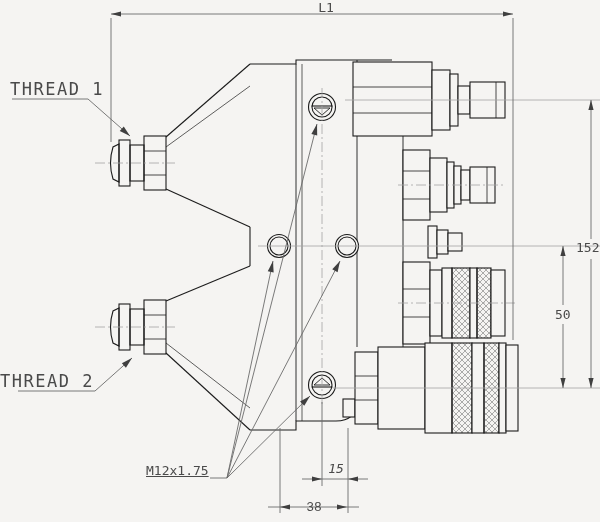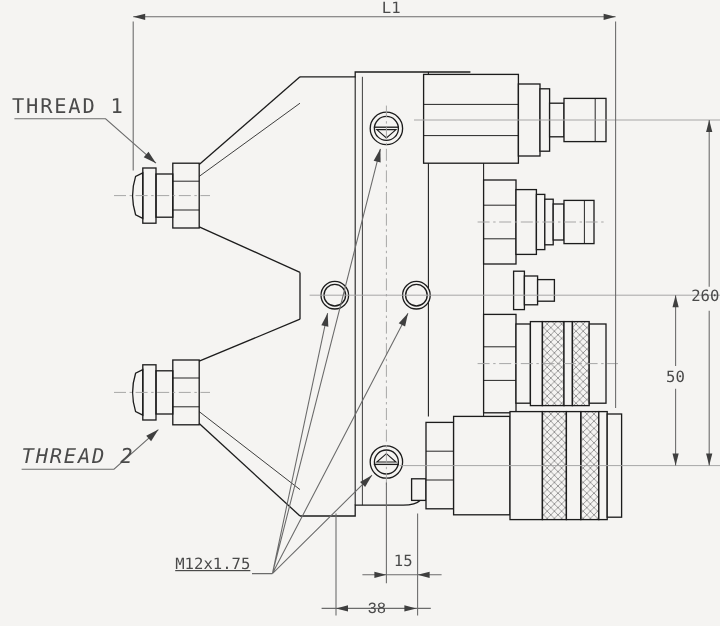--- a/index.html
+++ b/index.html
@@ -192,22 +192,22 @@
       <path d="M227,478 L317,124 M227,478 L273,261 M227,478 L340,261 M227,478 L310,396"></path>
       <path d="M0,0 L-11,-3 L-11,3 Z" transform="translate(317,124) rotate(-75.7)" fill="#3f3f3f" stroke="none"></path>
       <path d="M0,0 L-11,-3 L-11,3 Z" transform="translate(273,261) rotate(-78)" fill="#3f3f3f" stroke="none"></path>
       <path d="M0,0 L-11,-3 L-11,3 Z" transform="translate(340,261) rotate(-62.5)" fill="#3f3f3f" stroke="none"></path>
       <path d="M0,0 L-11,-3 L-11,3 Z" transform="translate(310,396) rotate(-44.6)" fill="#3f3f3f" stroke="none"></path>
     </g>
   </g>
 </svg>
 
 <div class="lbl name" style="left:10px;top:81px;">THREAD 1</div>
-<div class="lbl name" style="left:18px;top:373px;font-style:italic;">THREAD 2</div>
+<div class="lbl name" style="left:0;top:373px;">THREAD 2</div>
 <div class="lbl dim" style="left:146px;top:464px;text-decoration:underline;">M12x1.75</div>
 
 <div class="lbl dim ctr" style="left:312px;top:1px;margin-left:14px;">L1</div>
-<div class="lbl dim" style="left:576px;top:241px;">260</div>
+<div class="lbl dim" style="left:576px;top:241px;">152</div>
 <div class="lbl dim" style="left:555px;top:308px;">50</div>
-<div class="lbl dim ctr" style="left:336px;top:462px;">15</div>
+<div class="lbl dim ctr" style="left:336px;top:462px;font-style:italic;">15</div>
 <div class="lbl dim ctr" style="left:314px;top:501px;font-family:Liberation Mono, monospace;">38</div>
 
 </div>
 
 </body></html>

